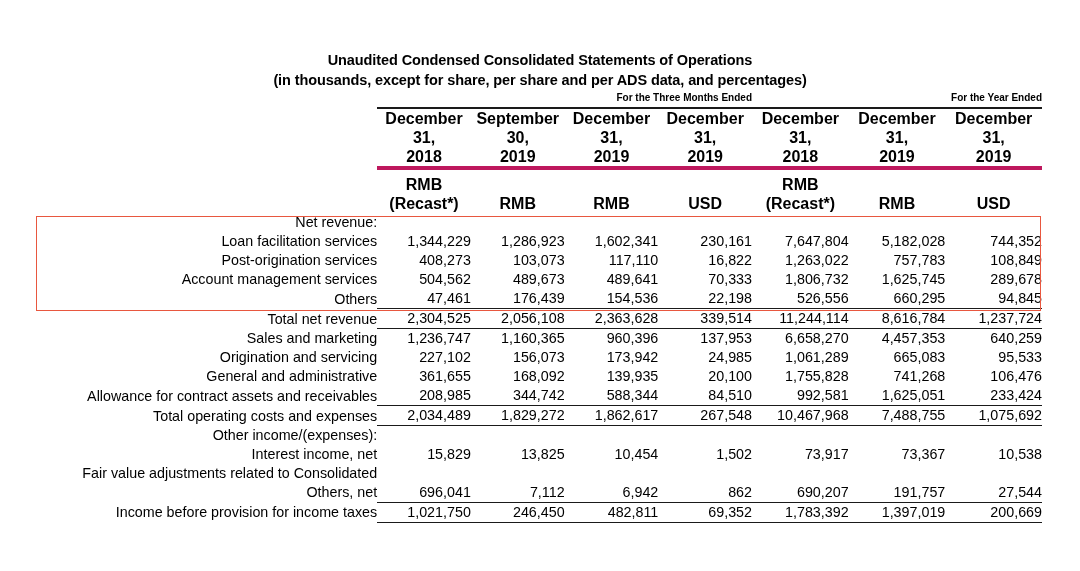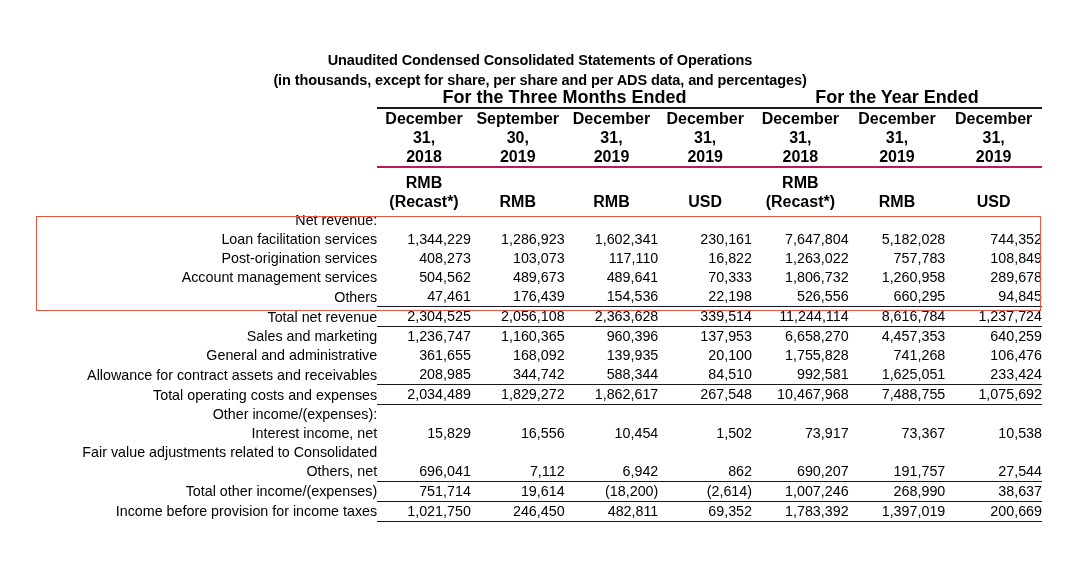--- a/index.html
+++ b/index.html
@@ -62,36 +62,36 @@
     text-align: right;
     padding-left: 2px;
   }
   td.num {
     text-align: right;
     padding-right: 3px;
   }
 
   
   td.grp {
-    text-align: center;
+    text-align: right;
     font-weight: bold;
-    font-size: 18px;
+    font-size: 10px;
     padding-bottom: 1px;
   }
   tr.grp-row td.grp { border-bottom: 2px solid #1a1a1a; }
 
   td.hdr {
     text-align: center;
     font-weight: bold;
     font-size: 16px;
     line-height: 19px;
     padding-bottom: 0px;
   }
   tr.dateline-last td.hdr,
-  tr.dateline-last td.hdr-blank { border-bottom: 2px solid #be185d; }
+  tr.dateline-last td.hdr-blank { border-bottom: 4px solid #be185d; }
   td.rule-bottom { border-bottom: 1.4px solid #1a1a1a; margin-top: 24px; }
 
   .spacer-row td { height: 5px; font-size: 0; line-height: 0; }
 
   .section-head { text-align: left; }
 
   
   .redbox {
     position: absolute;
     left: 36px;
@@ -216,21 +216,21 @@
         <td class="num">757,783</td>
         <td class="num">108,849</td>
       </tr>
       <tr>
         <td class="label">Account management services</td>
         <td class="num">504,562</td>
         <td class="num">489,673</td>
         <td class="num">489,641</td>
         <td class="num">70,333</td>
         <td class="num">1,806,732</td>
-        <td class="num">1,260,958</td>
+        <td class="num">1,625,745</td>
         <td class="num">289,678</td>
       </tr>
       <tr>
         <td class="label">Others</td>
         <td class="num rule-bottom">47,461</td>
         <td class="num rule-bottom">176,439</td>
         <td class="num rule-bottom">154,536</td>
         <td class="num rule-bottom">22,198</td>
         <td class="num rule-bottom">526,556</td>
         <td class="num rule-bottom">660,295</td>
@@ -252,20 +252,30 @@
         <td class="label">Sales and marketing</td>
         <td class="num">1,236,747</td>
         <td class="num">1,160,365</td>
         <td class="num">960,396</td>
         <td class="num">137,953</td>
         <td class="num">6,658,270</td>
         <td class="num">4,457,353</td>
         <td class="num">640,259</td>
       </tr>
       <tr>
+        <td class="label">Origination and servicing</td>
+        <td class="num">227,102</td>
+        <td class="num">156,073</td>
+        <td class="num">173,942</td>
+        <td class="num">24,985</td>
+        <td class="num">1,061,289</td>
+        <td class="num">665,083</td>
+        <td class="num">95,533</td>
+      </tr>
+      <tr>
         <td class="label">General and administrative</td>
         <td class="num">361,655</td>
         <td class="num">168,092</td>
         <td class="num">139,935</td>
         <td class="num">20,100</td>
         <td class="num">1,755,828</td>
         <td class="num">741,268</td>
         <td class="num">106,476</td>
       </tr>
       <tr>
@@ -290,21 +300,21 @@
       </tr>
 
       <tr>
         <td class="label section-head">Other income/(expenses):</td>
         <td colspan="7"></td>
       </tr>
 
       <tr>
         <td class="label">Interest income, net</td>
         <td class="num">15,829</td>
-        <td class="num">16,556</td>
+        <td class="num">13,825</td>
         <td class="num">10,454</td>
         <td class="num">1,502</td>
         <td class="num">73,917</td>
         <td class="num">73,367</td>
         <td class="num">10,538</td>
       </tr>
       <tr>
         <td class="label">Fair value adjustments related to Consolidated</td>
         <td colspan="7"></td>
       </tr>
@@ -312,30 +322,20 @@
         <td class="label">Others, net</td>
         <td class="num rule-bottom">696,041</td>
         <td class="num rule-bottom">7,112</td>
         <td class="num rule-bottom">6,942</td>
         <td class="num rule-bottom">862</td>
         <td class="num rule-bottom">690,207</td>
         <td class="num rule-bottom">191,757</td>
         <td class="num rule-bottom">27,544</td>
       </tr>
       <tr>
-        <td class="label">Total other income/(expenses)</td>
-        <td class="num rule-bottom">751,714</td>
-        <td class="num rule-bottom">19,614</td>
-        <td class="num rule-bottom">(18,200)</td>
-        <td class="num rule-bottom">(2,614)</td>
-        <td class="num rule-bottom">1,007,246</td>
-        <td class="num rule-bottom">268,990</td>
-        <td class="num rule-bottom">38,637</td>
-      </tr>
-      <tr>
         <td class="label">Income before provision for income taxes</td>
         <td class="num rule-bottom">1,021,750</td>
         <td class="num rule-bottom">246,450</td>
         <td class="num rule-bottom">482,811</td>
         <td class="num rule-bottom">69,352</td>
         <td class="num rule-bottom">1,783,392</td>
         <td class="num rule-bottom">1,397,019</td>
         <td class="num rule-bottom">200,669</td>
       </tr>
 

